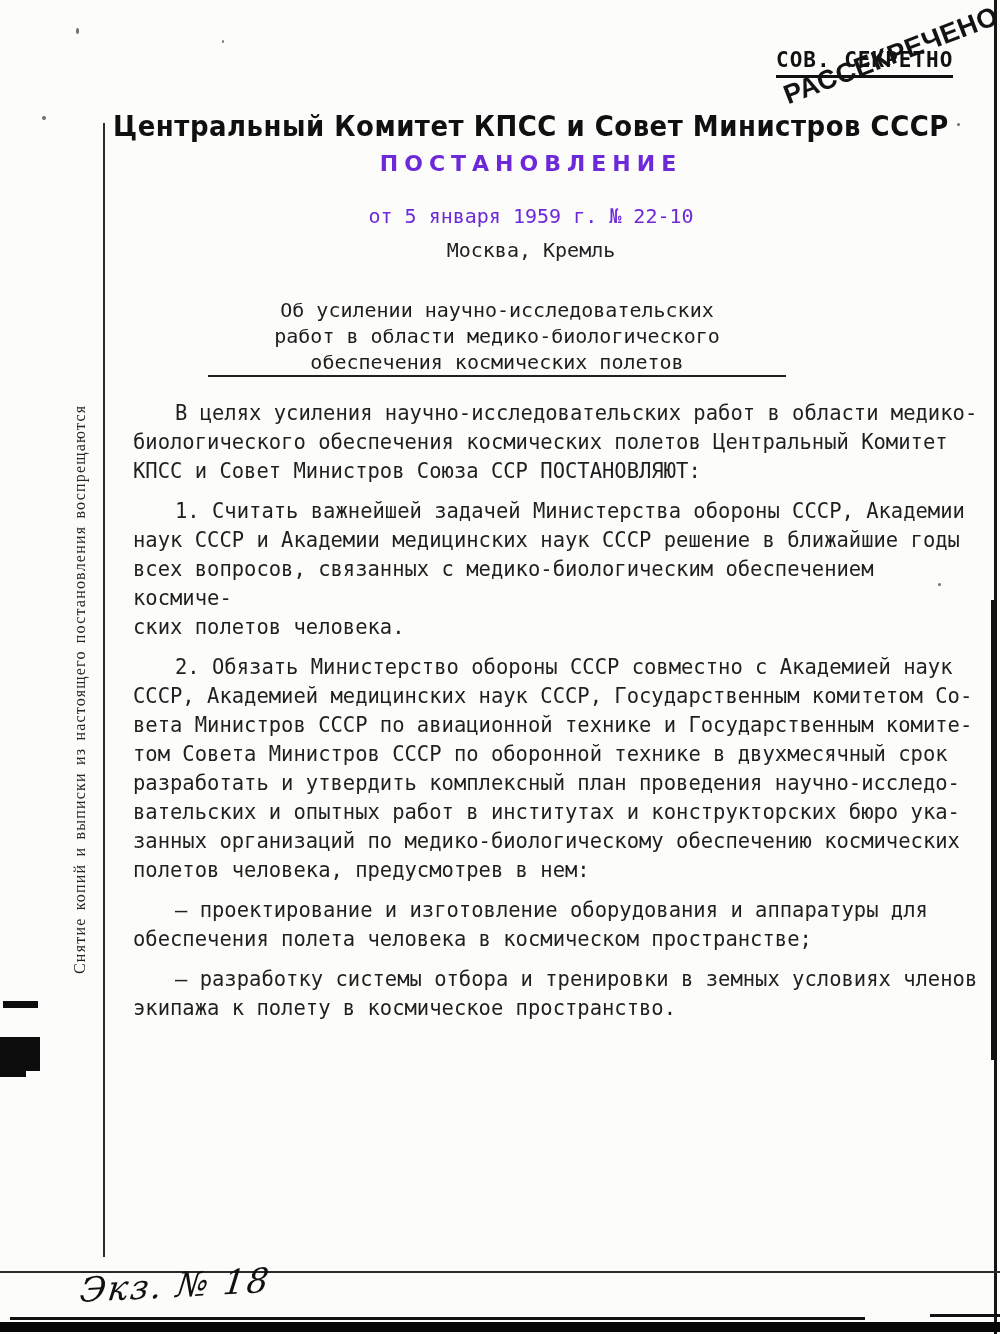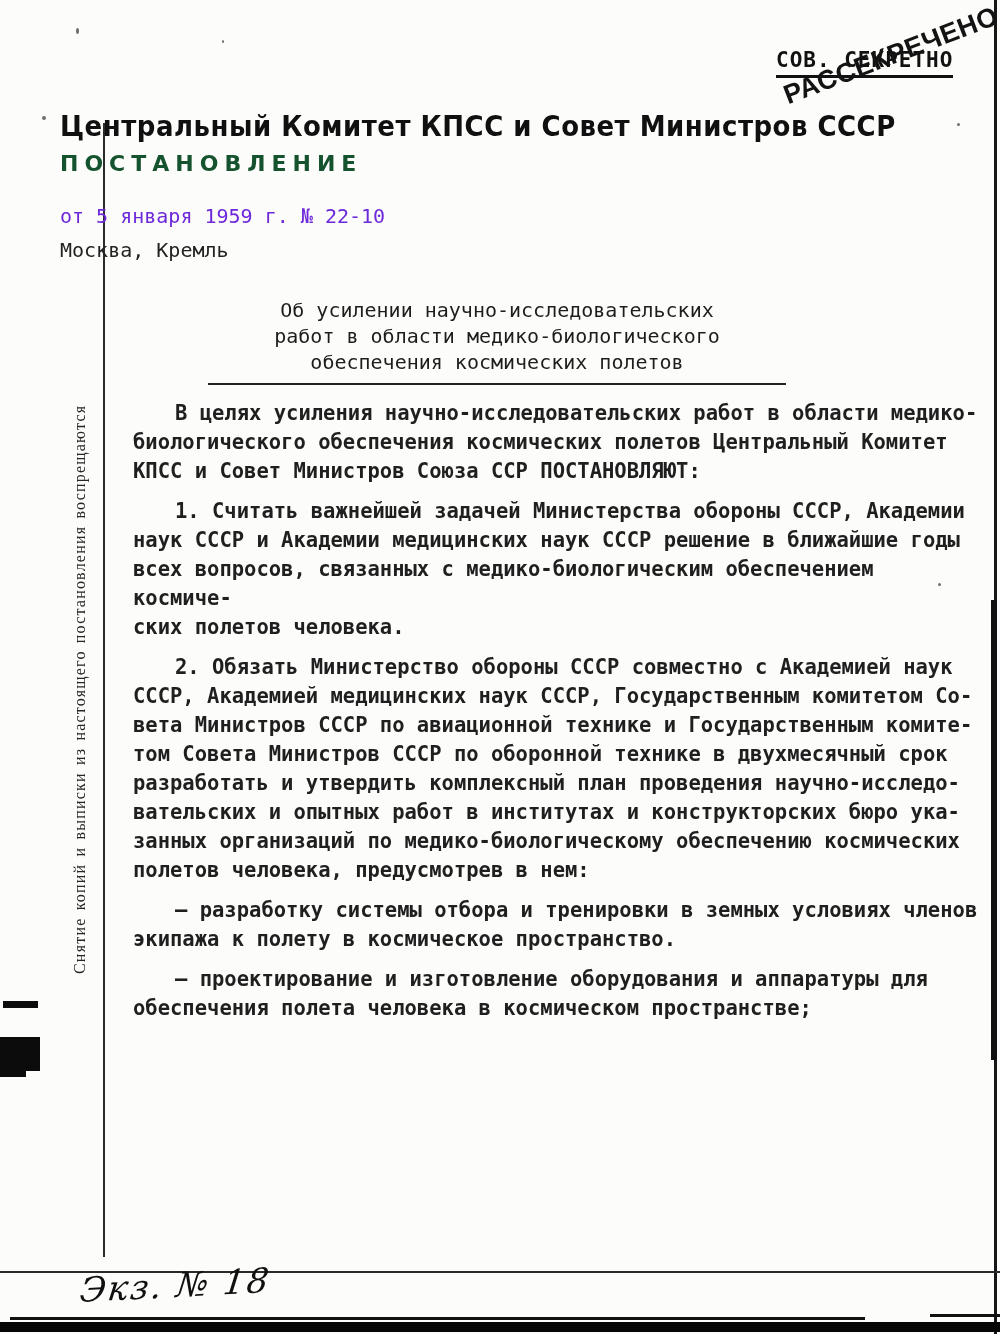--- a/index.html
+++ b/index.html
@@ -16,40 +16,40 @@
   .stamp-secret{
     position:absolute;left:776px;top:48px;
     font:bold 21px/1.2 "DejaVu Sans Mono",monospace;letter-spacing:1px;color:#111;
     border-bottom:3px solid #111;padding-bottom:2px;white-space:nowrap;
   }
   .stamp-declass{
     position:absolute;left:780px;top:84px;transform:rotate(-21deg);transform-origin:0 0;
     font:bold 27px/1 "Liberation Sans",sans-serif;color:#131313;white-space:nowrap;letter-spacing:.5px;
   }
   
-  .header{position:absolute;left:60px;top:110px;width:930px;text-align:left;}
+  .header{position:absolute;left:66px;top:110px;width:930px;text-align:center;}
   .org{font:bold 26px/1.3 "DejaVu Sans",sans-serif;color:#101010;letter-spacing:.5px;transform:scaleY(1.08);}
-  .doctype{margin-top:7px;font:bold 22px/1.2 "DejaVu Sans",sans-serif;letter-spacing:6px;color:#14532d;}
+  .doctype{margin-top:7px;font:bold 22px/1.2 "DejaVu Sans",sans-serif;letter-spacing:6px;color:#6d28d9;}
   .dateline{margin-top:26px;font:20px/1.3 "DejaVu Sans Mono",monospace;color:#6d28d9;}
   .place{margin-top:8px;font:20px/1.3 "DejaVu Sans Mono",monospace;color:#222;}
   
   .subject{
     position:absolute;left:208px;top:297px;width:578px;text-align:center;
     font:20px/26px "DejaVu Sans Mono",monospace;color:#1d1d1d;white-space:pre-line;
-    border-bottom:2px solid #222;padding-bottom:8px;
+    border-bottom:2px solid #222;padding-bottom:0;
   }
   
   .margin-note{
     position:absolute;left:70px;top:974px;width:588px;transform:rotate(-90deg);transform-origin:0 0;
     font:16px/20px "Liberation Serif",serif;letter-spacing:1.2px;word-spacing:2px;color:#262626;white-space:nowrap;
   }
   
   .body{position:absolute;left:133px;top:399px;width:848px;
     font:20.5px/29px "DejaVu Sans Mono",monospace;color:#1f1f1f;}
-  .body p{margin:0 0 11px;white-space:pre-line;text-indent:42px;font-weight:bold;}
+  .body p{margin:0 0 11px;white-space:pre-line;text-indent:42px;}
   
   .mark{position:absolute;background:#0c0c0c;}
   .m-dash{left:3px;top:1001px;width:35px;height:7px;}
   .m-block{left:0;top:1037px;width:40px;height:34px;}
   .m-block-tail{left:0;top:1071px;width:26px;height:6px;}
   .m-line-top{left:0;top:1271px;width:1000px;height:2px;background:#2a2a2a;}
   .m-hw-underline{left:10px;top:1317px;width:855px;height:3px;background:#111;}
   .m-underline-right{left:930px;top:1314px;width:70px;height:3px;background:#111;}
   .m-bottom-bar{left:0;top:1322px;width:1000px;height:10px;background:#060606;}
   
@@ -95,24 +95,24 @@
 всех вопросов, связанных с медико-биологическим обеспечением космиче-
 ских полетов человека.</p>
     <p>2. Обязать Министерство обороны СССР совместно с Академией наук
 СССР, Академией медицинских наук СССР, Государственным комитетом Со-
 вета Министров СССР по авиационной технике и Государственным комите-
 том Совета Министров СССР по оборонной технике в двухмесячный срок
 разработать и утвердить комплексный план проведения научно-исследо-
 вательских и опытных работ в институтах и конструкторских бюро ука-
 занных организаций по медико-биологическому обеспечению космических
 полетов человека, предусмотрев в нем:</p>
+    <p>– проектирование и изготовление оборудования и аппаратуры для
+обеспечения полета человека в космическом пространстве;</p>
     <p>– разработку системы отбора и тренировки в земных условиях членов
 экипажа к полету в космическое пространство.</p>
-    <p>– проектирование и изготовление оборудования и аппаратуры для
-обеспечения полета человека в космическом пространстве;</p>
   </div>
 
   <div class="mark m-dash"></div>
   <div class="mark m-block"></div>
   <div class="mark m-block-tail"></div>
   <div class="mark m-line-top"></div>
   <div class="mark m-hw-underline"></div>
   <div class="mark m-underline-right"></div>
   <div class="mark m-bottom-bar"></div>
 

